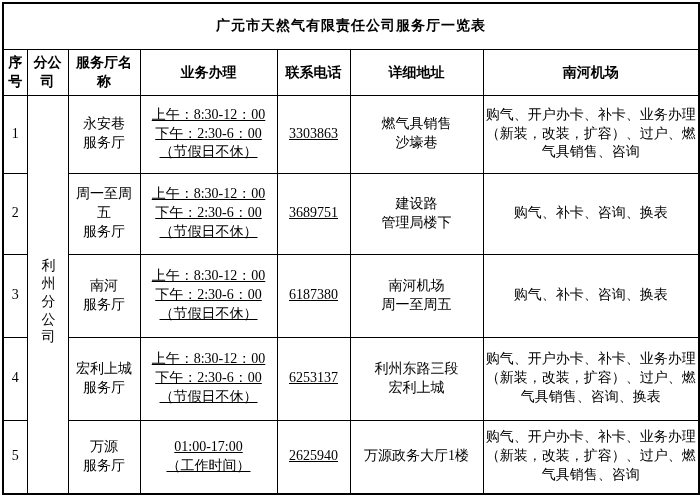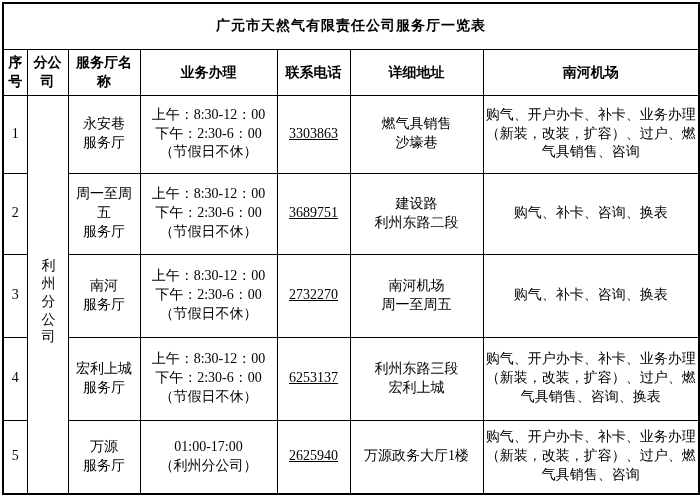--- a/index.html
+++ b/index.html
@@ -42,21 +42,21 @@
     font-size: 15px;
     padding: 0;
   }
   .branch-vert {
     writing-mode: vertical-lr;
     text-orientation: upright;
     letter-spacing: 1.3em;
     margin: 0 auto;
     display: inline-block;
   }
-  td.hours-cell { font-size: 14px; }
+  td.hours-cell { font-size: 14px; text-decoration: underline; }
   td.phone-cell { font-size: 15px; text-decoration: underline; }
   td.services-cell {
     line-break: anywhere;
     padding: 1px 6px;
   }
   tr.r1 { height: 78px; }
   tr.r2 { height: 81px; }
   tr.r3 { height: 83px; }
   tr.r4 { height: 83px; }
   tr.r5 { height: 74px; }
@@ -117,37 +117,37 @@
         <div>服务厅</div>
       </td>
       <td class="hours-cell">
         <div>上午：8:30-12：00</div>
         <div>下午：2:30-6：00</div>
         <div>（节假日不休）</div>
       </td>
       <td class="phone-cell">3689751</td>
       <td>
         <div>建设路</div>
-        <div>利州东路二段</div>
+        <div>管理局楼下</div>
       </td>
       <td class="services-cell">购气、补卡、咨询、换表</td>
     </tr>
 
     <tr class="r3">
       <td class="no-cell">3</td>
       <td>
         <div>南河</div>
         <div>服务厅</div>
       </td>
       <td class="hours-cell">
         <div>上午：8:30-12：00</div>
         <div>下午：2:30-6：00</div>
         <div>（节假日不休）</div>
       </td>
-      <td class="phone-cell">2732270</td>
+      <td class="phone-cell">6187380</td>
       <td>
         <div>南河机场</div>
         <div>周一至周五</div>
       </td>
       <td class="services-cell">购气、补卡、咨询、换表</td>
     </tr>
 
     <tr class="r4">
       <td class="no-cell">4</td>
       <td>
@@ -168,21 +168,21 @@
     </tr>
 
     <tr class="r5">
       <td class="no-cell">5</td>
       <td>
         <div>万源</div>
         <div>服务厅</div>
       </td>
       <td class="hours-cell">
         <div>01:00-17:00</div>
-        <div>（利州分公司）</div>
+        <div>（工作时间）</div>
       </td>
       <td class="phone-cell">2625940</td>
       <td>
         <div>万源政务大厅1楼</div>
       </td>
       <td class="services-cell">购气、开户办卡、补卡、业务办理（新装，改装，扩容）、过户、燃气具销售、咨询</td>
     </tr>
   </tbody>
 </table>
 

